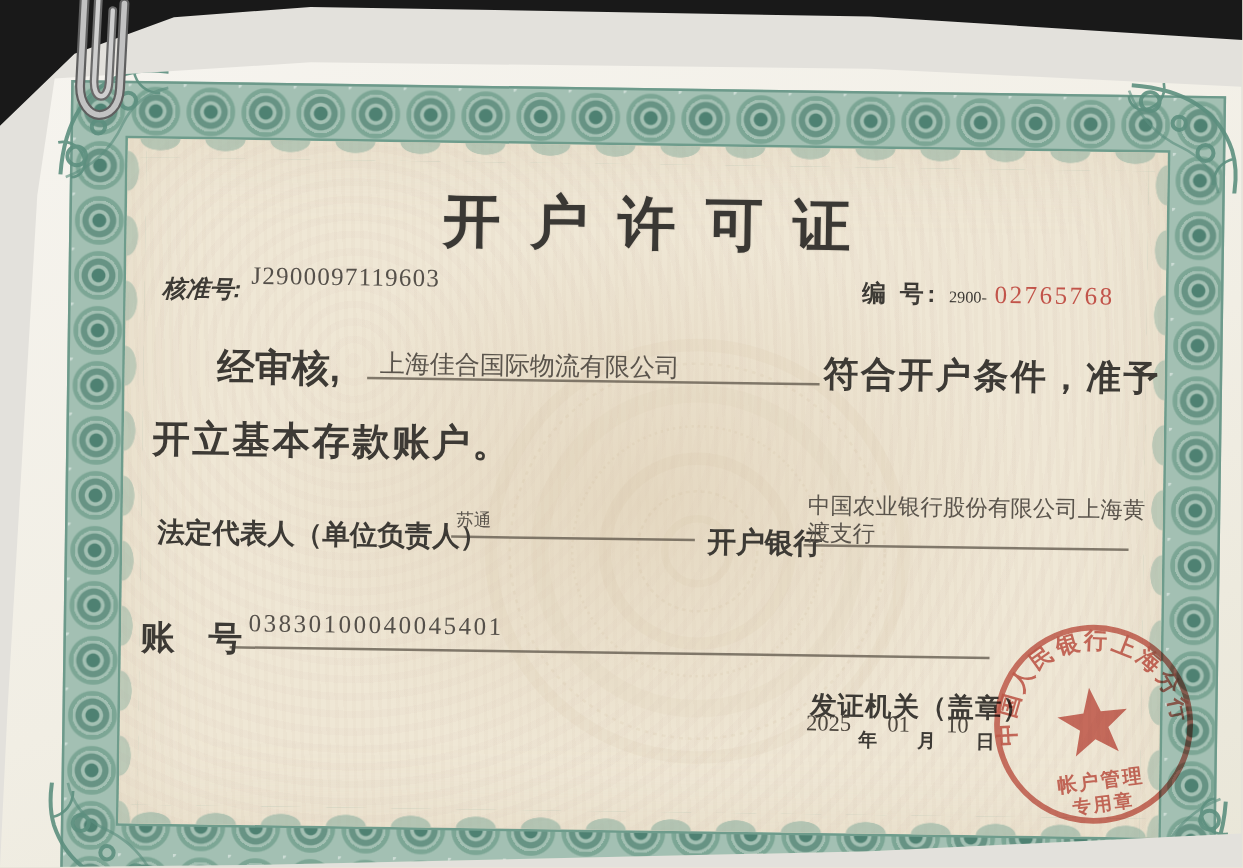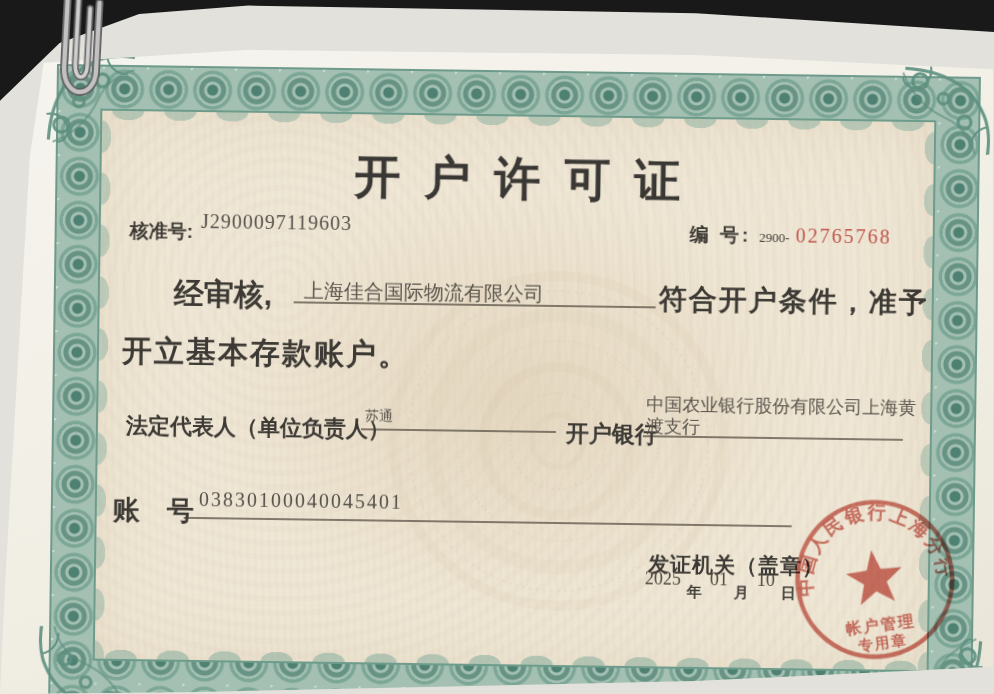--- a/index.html
+++ b/index.html
@@ -61,21 +61,21 @@
     font-size:46px;font-weight:bold;letter-spacing:24px;text-indent:24px;
     color:#3a3834;text-shadow:0 0 1px rgba(60,55,50,.4);
   }
   .lbl{font-weight:bold;}
   .serif{font-family:"Liberation Serif", serif;}
   .val{color:#55504a;}
   .red{color:#c2544a;}
   .rule{position:absolute;z-index:3;border-bottom:2px solid rgba(92,84,72,.75);}
 
   .approval-row{left:73px;top:142px;display:flex;align-items:flex-start;}
-  .approval-row .lbl{font-size:19px;margin-top:9px;}
+  .approval-row .lbl{font-size:19px;margin-top:9px;font-style:italic;}
   .approval-row .val{font-size:20px;margin-left:8px;letter-spacing:1px;}
 
   .serial-row{left:633px;top:147px;display:flex;align-items:baseline;}
   .serial-row .lbl{font-size:19px;letter-spacing:3px;text-align:right;}
   .serial-row .pre{font-size:13px;margin-left:8px;}
   .serial-row .num{font-size:20px;margin-left:6px;letter-spacing:2px;}
 
   .review-label{left:118px;top:206px;font-size:30px;font-weight:bold;}
   .company{left:248px;top:208px;font-size:20px;color:#5a544c;}
   .condition{left:603px;top:206px;font-size:28px;font-weight:bold;letter-spacing:2px;}

